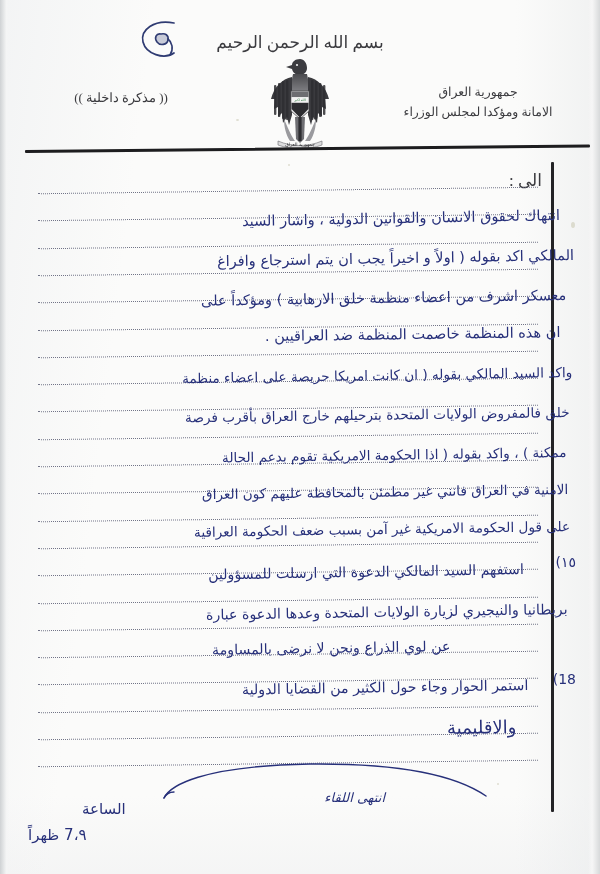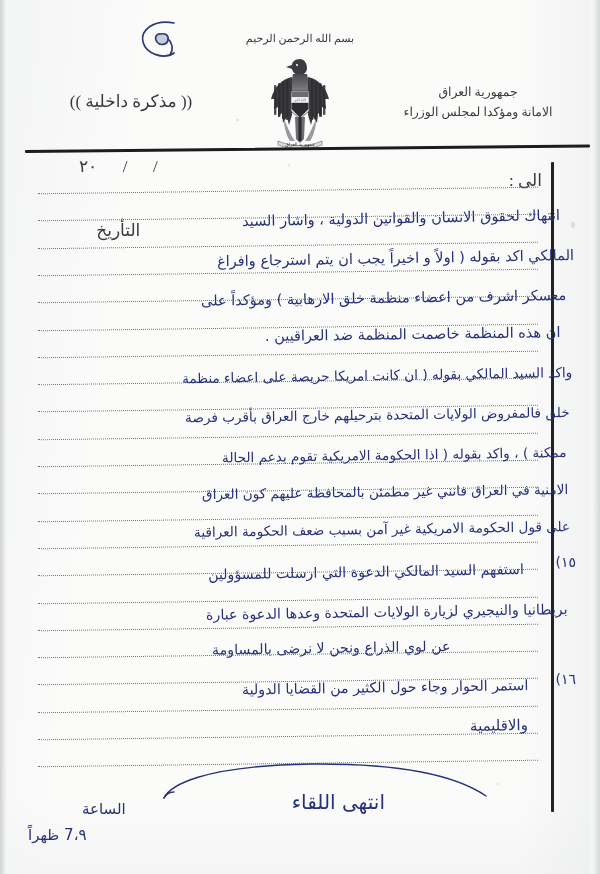--- a/index.html
+++ b/index.html
@@ -28,40 +28,40 @@
   .edge-right{
     position:absolute;right:0;top:0;width:12px;height:874px;
     background:linear-gradient(to left,#d7d9da,#f6f6f6 65%,rgba(255,255,255,0));
     pointer-events:none;
   }
 
   
   .hdr-bismillah{
     position:absolute;left:0;right:0;top:32px;
     text-align:center;
-    font-size:11px;color:#3b3b3f;letter-spacing:.2px;
+    font-size:17px;color:#3b3b3f;letter-spacing:.2px;
     direction:rtl;
   }
   .hdr-mark{
     position:absolute;left:134px;top:16px;
     width:56px;height:46px;
     color:#2f3b72;
   }
   .emblem{
     position:absolute;left:262px;top:55px;width:76px;height:94px;
   }
   .hdr-right{
     position:absolute;right:22px;top:82px;
     text-align:center;direction:rtl;
     color:#3a3a3e;line-height:1.62;font-size:12.4px;width:200px;
   }
   .hdr-left{
-    position:absolute;left:36px;top:86px;
+    position:absolute;left:26px;top:86px;
     text-align:center;direction:rtl;
-    color:#3a3a3e;line-height:1.9;font-size:17px;width:190px;
+    color:#3a3a3e;line-height:1.9;font-size:13px;width:190px;
   }
   .hdr-left .date-row{
     display:block;white-space:pre;letter-spacing:1px;
   }
 
   .rule-main{
     position:absolute;left:25px;top:150px;width:565px;height:3px;
     background:#1d1d1f;
     transform:rotate(-0.55deg);transform-origin:left center;
     border-radius:1px;
@@ -103,21 +103,21 @@
   }
   .hw-ink{ filter:none; }
 
   .sig-arc{
     position:absolute;left:160px;top:760px;width:330px;height:42px;
     pointer-events:none;
   }
   .hw-close{
     position:absolute;right:215px;top:790px;
     direction:rtl;color:#27307a;
-    font-family:"DejaVu Sans", sans-serif;font-size:20px;
+    font-family:"DejaVu Sans", sans-serif;font-size:13px;font-style:italic;
   }
   .hw-hour{
     position:absolute;left:82px;top:800px;
     direction:rtl;color:#27307a;
     font-family:"DejaVu Sans", sans-serif;font-size:15px;
   }
   .hw-time{
     position:absolute;left:28px;top:826px;
     direction:rtl;color:#27307a;
     font-family:"DejaVu Sans", sans-serif;font-size:15px;
@@ -195,25 +195,20 @@
     </svg>
   </div>
 
   <div class="hdr-right">
     <div>جمهورية العراق</div>
     <div>الامانة ومؤكدا لمجلس الوزراء</div>
   </div>
 
   <div class="hdr-left">
     <div>(( مذكرة داخلية ))</div>
-    <div class="date-row">
-      <span>/      /      ٢٠</span>
-      <span style="display:inline-block;width:18px;"></span>
-      <span>التأريخ</span>
-    </div>
   </div>
 
   <div class="rule-main"></div>
   <div class="margin-line"></div>
 
   <div class="to-label">الى :</div>
 
   <div class="lines" id="ruled-lines">
       <div class="dline" style="top: 190px; transform: rotate(-0.75deg);"></div>
       <div class="dline" style="top: 217.3px; transform: rotate(-0.75deg);"></div>
@@ -246,25 +241,25 @@
       <div class="hw row hw-ink" style="top: 324px; right: 40px; font-size: 14.5px; transform: rotate(-0.8deg);">ان هذه المنظمة خاصمت المنظمة ضد العراقيين .</div>
       <div class="hw row hw-ink" style="top: 364px; right: 28px; font-size: 13.6px; transform: rotate(-0.9deg);">واكد السيد المالكي بقوله ( ان كانت امريكا حريصة على اعضاء منظمة</div>
       <div class="hw row hw-ink" style="top: 404px; right: 30px; font-size: 13.6px; transform: rotate(-0.8deg);">خلق فالمفروض الولايات المتحدة بترحيلهم خارج العراق بأقرب فرصة</div>
       <div class="hw row hw-ink" style="top: 444px; right: 34px; font-size: 13.6px; transform: rotate(-0.9deg);">ممكنة ) ، واكد بقوله ( اذا الحكومة الامريكية تقوم بدعم الحالة</div>
       <div class="hw row hw-ink" style="top: 481px; right: 32px; font-size: 13.6px; transform: rotate(-0.8deg);">الامنية في العراق فانني غير مطمئن بالمحافظة عليهم كون العراق</div>
       <div class="hw row hw-ink" style="top: 518px; right: 30px; font-size: 13.6px; transform: rotate(-0.9deg);">على قول الحكومة الامريكية غير آمن بسبب ضعف الحكومة العراقية</div>
       <div class="hw row hw-ink" style="top: 561px; right: 76px; font-size: 14.2px; transform: rotate(-1deg);">استفهم السيد المالكي الدعوة التي ارسلت للمسؤولين</div>
       <div class="hw row hw-ink" style="top: 601px; right: 32px; font-size: 14.2px; transform: rotate(-0.9deg);">بريطانيا والنيجيري لزيارة الولايات المتحدة وعدها الدعوة عبارة</div>
       <div class="hw row hw-ink" style="top: 638px; right: 150px; font-size: 14.2px; transform: rotate(-0.9deg);">عن لوي الذراع ونحن لا نرضى بالمساومة</div>
       <div class="hw row hw-ink" style="top: 677px; right: 72px; font-size: 14.2px; transform: rotate(-0.9deg);">استمر الحوار وجاء حول الكثير من القضايا الدولية</div>
-      <div class="hw row hw-ink" style="top: 716px; right: 72px; font-size: 15px; transform: rotate(-0.9deg);">والاقليمية</div>
+      <div class="hw row hw-ink" style="top: 716px; right: 84px; font-size: 18px; transform: rotate(-0.9deg);">والاقليمية</div>
     </div>
   <div id="hand-nums">
       <div class="hw-num" style="top: 554px; right: 24px;">١٥)</div>
-      <div class="hw-num" style="top: 671px; right: 24px;">١٦)</div>
+      <div class="hw-num" style="top: 671px; right: 24px;">18)</div>
     </div>
 
   <div class="sig-arc">
     <svg width="330" height="42" viewBox="0 0 330 42" fill="none">
       <path d="M4 38 C10 26, 40 6, 150 4 C250 3, 300 18, 326 36" stroke="#27307a" stroke-width="1.4" fill="none" stroke-linecap="round"></path>
       <path d="M4 38 C6 34, 10 32, 14 32" stroke="#27307a" stroke-width="1.4" fill="none" stroke-linecap="round"></path>
     </svg>
   </div>
 
   <div class="hw-close">انتهى اللقاء</div>

